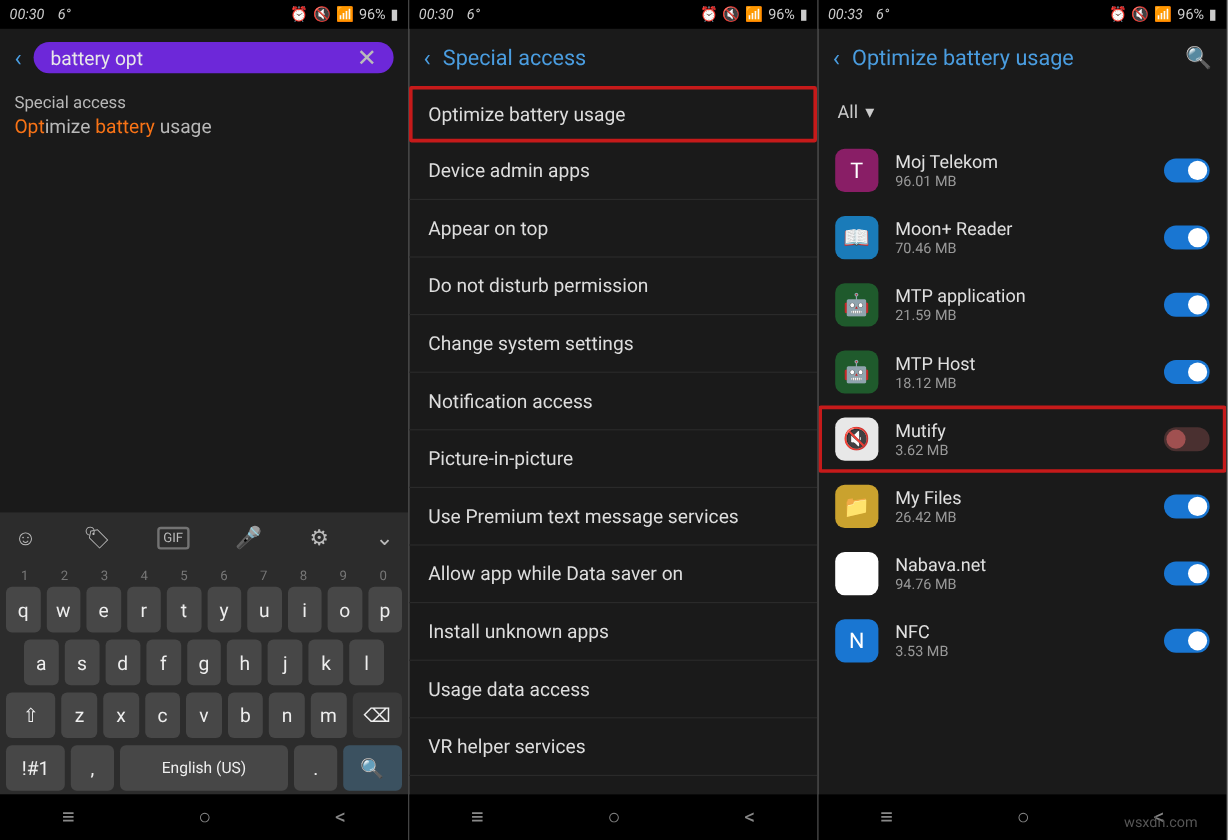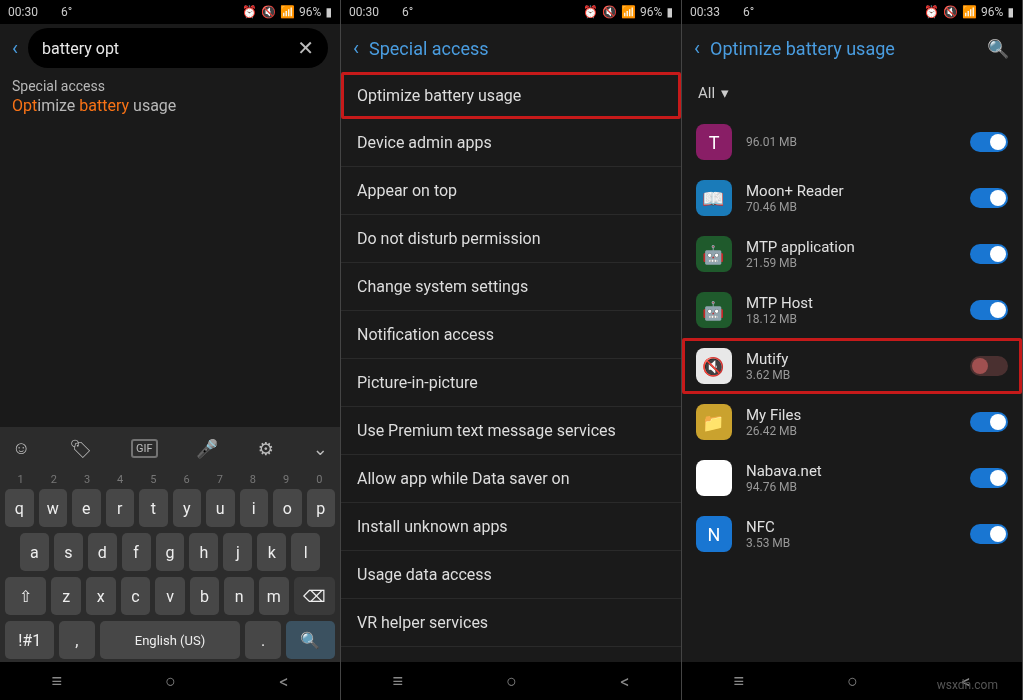--- a/index.html
+++ b/index.html
@@ -1,26 +1,26 @@
 <!DOCTYPE html>
 <html><head>
 <meta charset="utf-8">
 <style>
   * { box-sizing: border-box; margin: 0; padding: 0; font-family: -apple-system, Roboto, sans-serif; }
   body { background: #fff; width: 1023px; height: 700px; display: flex; }
   .panel { flex: 1 1 0; height: 700px; background: #1a1a1a; color: #e8e8e8; display: flex; flex-direction: column; position: relative; overflow: hidden; border-right: 1px solid #444; }
   .panel:last-child { border-right: none; }
   .status-bar { height: 24px; background: #000; color: #ccc; font-size: 12px; display: flex; align-items: center; justify-content: space-between; padding: 0 8px; }
-  .status-bar .left { display: flex; gap: 23px; }
+  .status-bar .left { display: flex; gap: 11px; font-style: italic; }
   .status-bar .right { display: flex; gap: 4px; align-items: center; }
   .status-ico { font-size: 12px; }
   .header { display: flex; align-items: center; height: 48px; padding: 0 12px; gap: 10px; }
   .back { color: #4a9de0; font-size: 20px; cursor: pointer; }
   .title { color: #4a9de0; font-size: 18px; font-weight: 400; }
-  .search-bar { flex: 1; background: #000000; border-radius: 22px; height: 40px; display: flex; align-items: center; padding: 0 14px; }
+  .search-bar { flex: 1; background: #6d28d9; border-radius: 22px; height: 26px; display: flex; align-items: center; padding: 0 14px; }
   .search-bar input { background: none; border: none; color: #e8e8e8; font-size: 16px; flex: 1; outline: none; }
   .search-bar .clear-x { font-size: 20px; color: #bbb; cursor: pointer; }
   .result-card { margin: 6px 12px; }
   .result-title { color: #b8b8b8; font-size: 14px; margin-bottom: 2px; }
   .result-line { font-size: 16px; color: #b8b8b8; }
   .result-line .hl { color: #f97316; }
   .keyboard { margin-top: auto; background: #2c2c2c; }
   .kb-toolbar { display: flex; justify-content: space-between; align-items: center; padding: 10px 12px; color: #bbb; }
   .kb-toolbar .ico { font-size: 18px; cursor: pointer; }
   .kb-nums { display: flex; justify-content: space-around; padding: 4px 4px 0 4px; color: #777; font-size: 11px; }
@@ -209,20 +209,21 @@
     <span class="search-icon-top">🔍</span>
   </div>
   <div class="filter-row">
     <span>All</span>
     <span>▾</span>
   </div>
   <div class="menu-list" id="p3list">
       <div class="app-row">
     <div class="app-icon" style="background:#891e66;color:#fff;">T</div>
     <div class="app-info">
+      <div class="app-name">Moj Telekom</div>
       <div class="app-size">96.01 MB</div>
     </div>
     <div class="toggle on"></div>
       </div>
       <div class="app-row">
     <div class="app-icon" style="background:#1a7bb9;color:#fff;">📖</div>
     <div class="app-info">
       <div class="app-name">Moon+ Reader</div>
       <div class="app-size">70.46 MB</div>
     </div>

